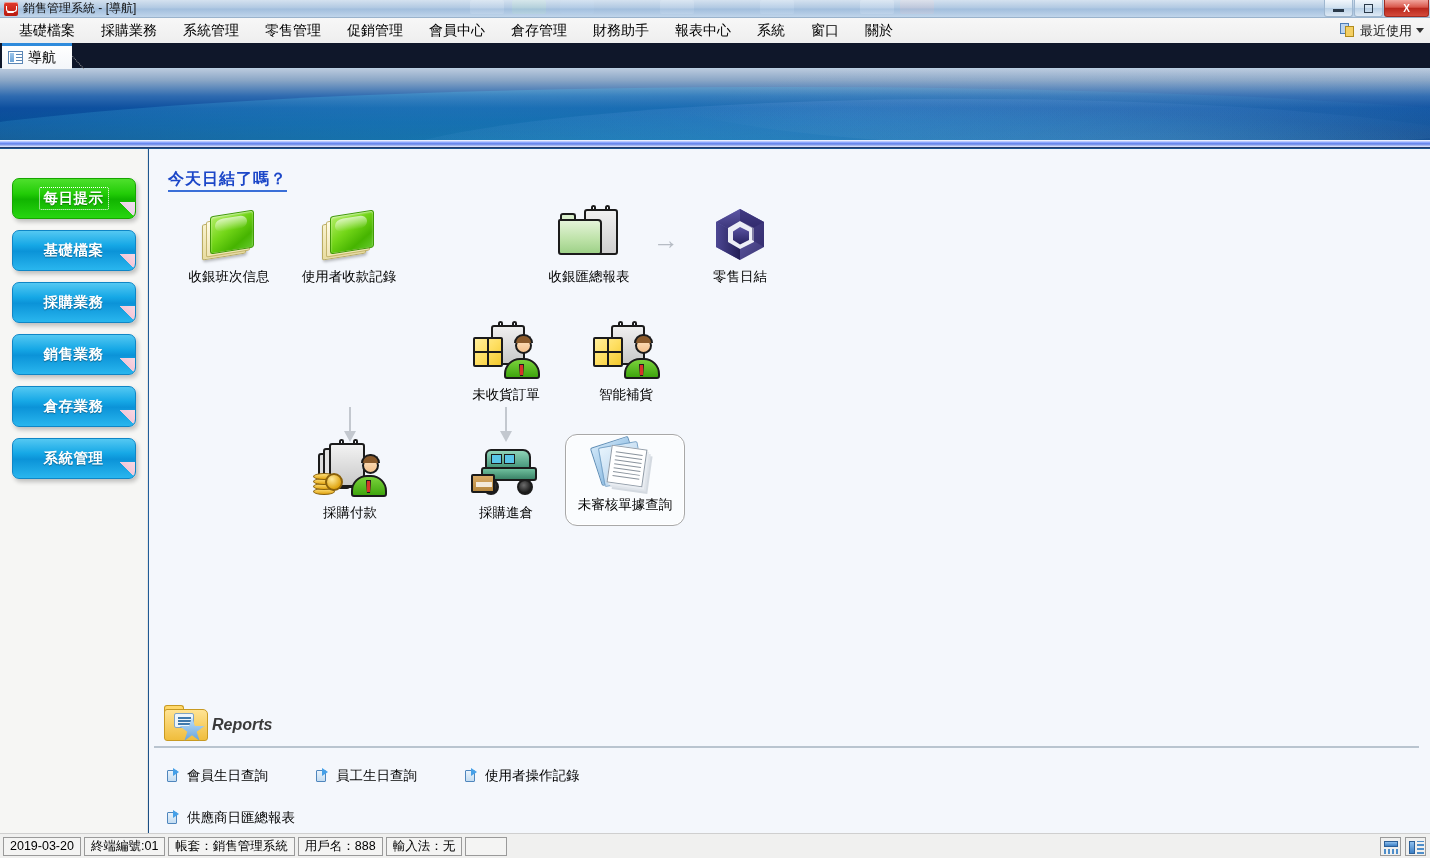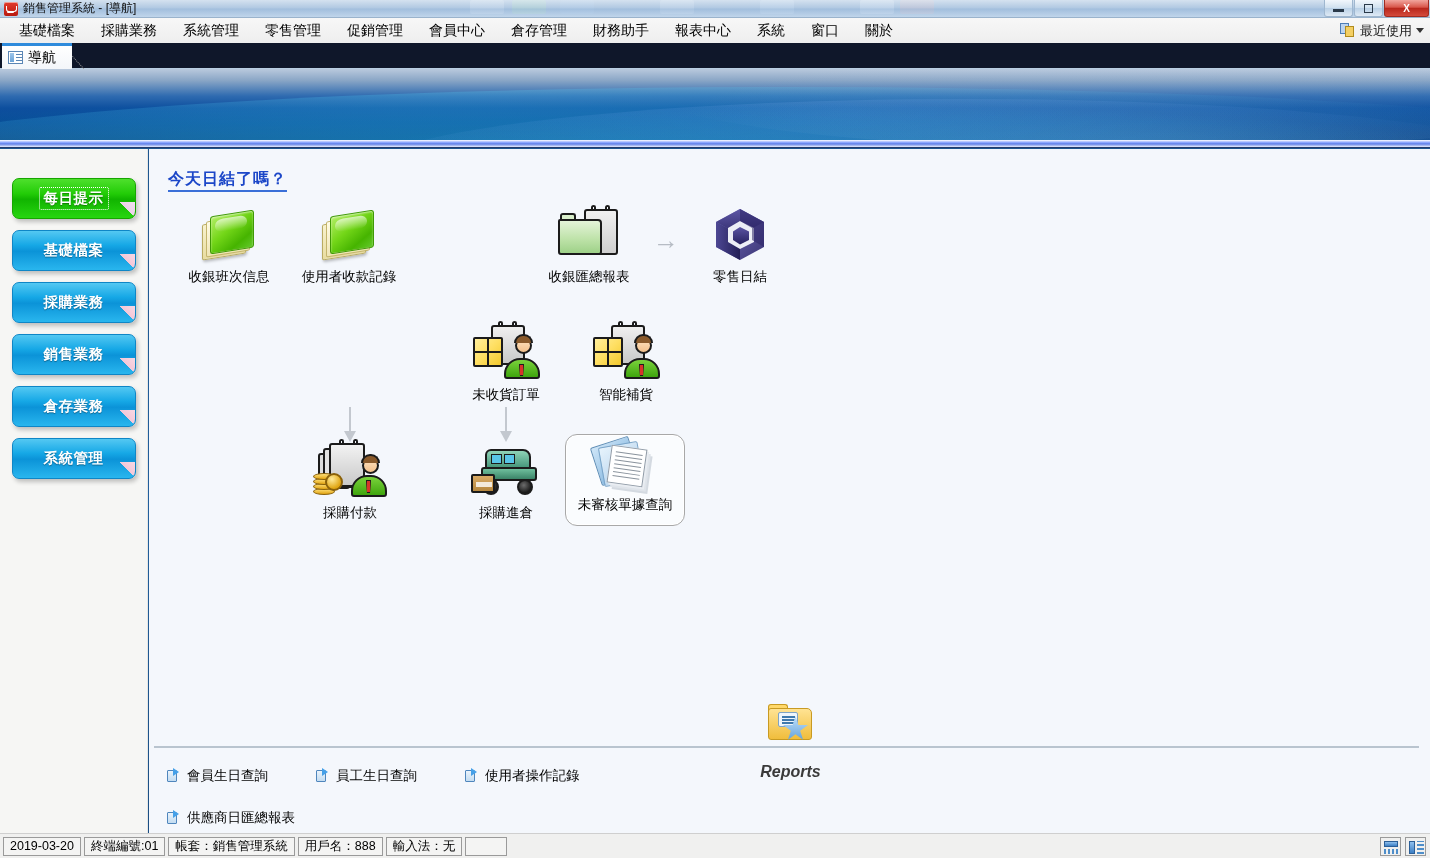--- a/index.html
+++ b/index.html
@@ -412,21 +412,21 @@
   .arrow-down i {
     position:absolute; left:1px; top:24px; width:0;height:0;
     border-left:6px solid transparent;border-right:6px solid transparent;
     border-top:11px solid #c3c8cf;
   }
 
   
   #reports-head {
     position: absolute; left: 5px; top: 555px; width: 1265px; height: 44px;
     border-bottom: 2px solid #b9c4cf;
-    display: flex; align-items: center; gap: 19px; padding-left: 8px; flex-direction: column;
+    display: flex; align-items: center; gap: 0; padding-left: 8px;
   }
   .art-folderstar { position: relative; width: 50px; height: 40px; flex:none; }
   .art-folderstar .fback {
     position:absolute; left:2px; top:4px; width:44px; height:32px;
     background: linear-gradient(180deg,#ffe393,#f0bd3c);
     border:1px solid #c89a22; border-radius: 3px 5px 3px 3px;
   }
   .art-folderstar .ftab {
     position:absolute; left:2px; top:0px; width:20px; height:7px;
     background:#ffd86a; border:1px solid #c89a22; border-bottom:none; border-radius:3px 3px 0 0;

